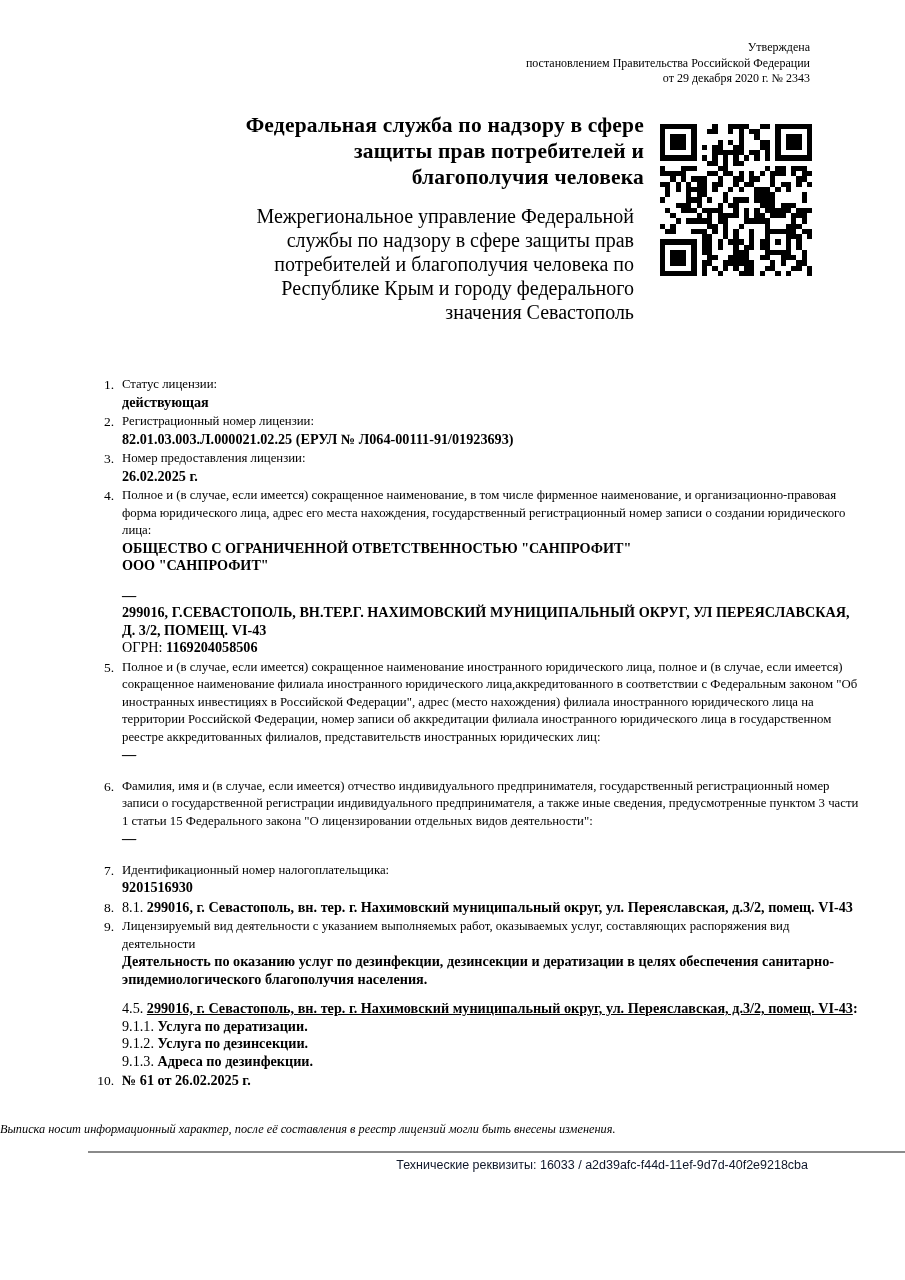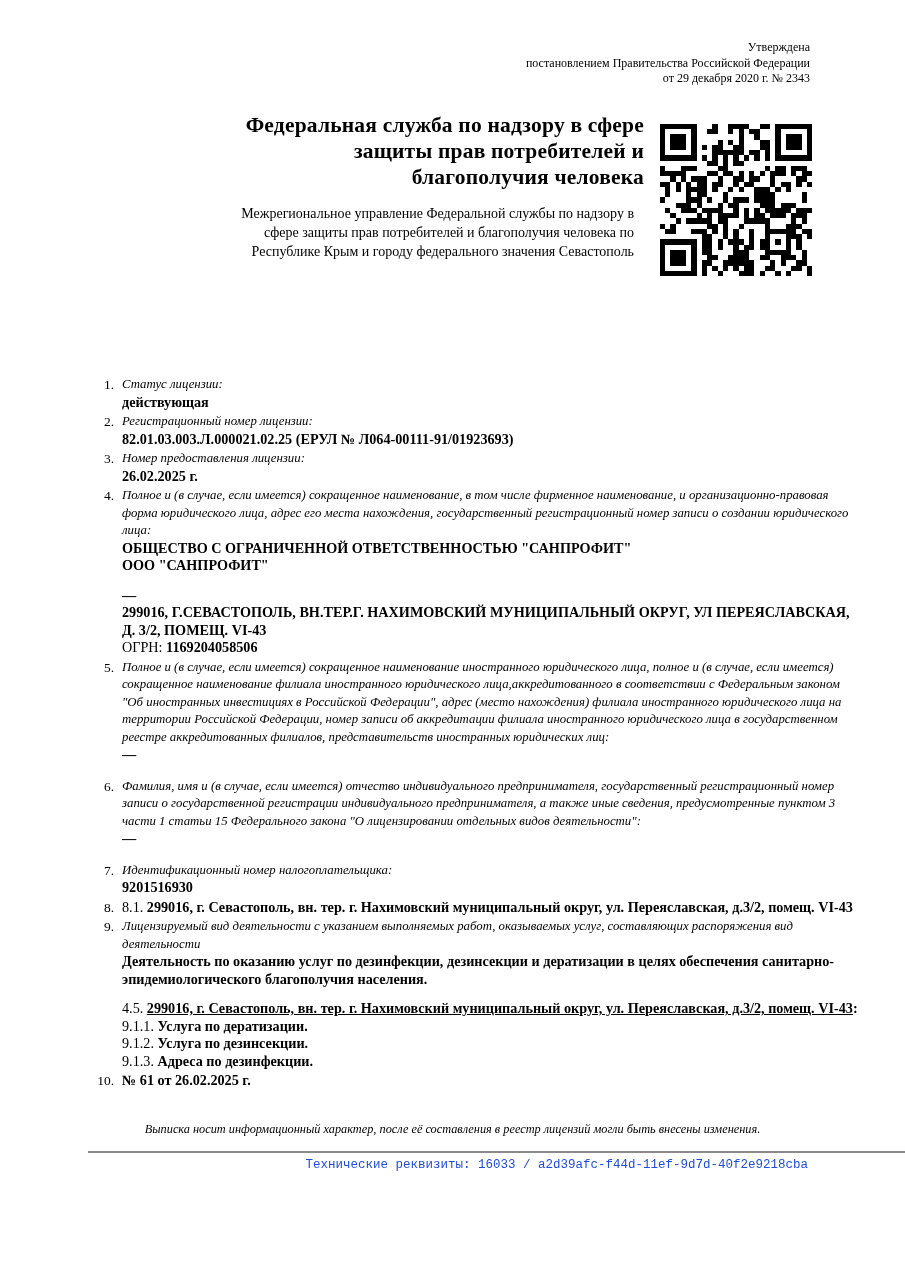--- a/index.html
+++ b/index.html
@@ -2,40 +2,40 @@
 <html><head>
 <meta charset="utf-8">
 <style>
   html,body{margin:0;padding:0;background:#e8e8e8;}
   .page{position:relative;width:905px;height:1280px;background:#ffffff;margin:0 auto;
         font-family:"Liberation Serif",serif;color:#000;overflow:hidden;}
   .approval{position:absolute;top:40px;right:95px;text-align:right;
             font-size:12px;line-height:15.5px;}
   .header-text{position:absolute;top:84px;left:224px;width:420px;text-align:right;margin-top:28px;}
   .agency{font-weight:bold;font-size:21.5px;line-height:26px;letter-spacing:.2px;}
-  .department{margin-top:14px;font-size:14px;line-height:19px;padding:0 10px;}
+  .department{margin-top:14px;font-size:20px;line-height:24px;padding:0 10px;}
   .qr{position:absolute;left:660px;top:124px;width:152px;height:152px;}
   .doc-title{position:absolute;top:310px;left:0;width:905px;text-align:center;
              font-size:16.5px;line-height:22px;}
   .items{position:absolute;top:376px;left:88px;width:772px;}
   .item{display:flex;margin-bottom:2px;}
   .item-num{flex:0 0 34px;width:34px;text-align:right;padding-right:8px;box-sizing:border-box;
             font-size:13.5px;line-height:17.5px;}
   .item-body{flex:1;min-width:0;}
-  .item-label{font-style:italic;font-size:12.8px;line-height:17.5px;}
+  .item-label{font-size:12.8px;line-height:17.5px;}
   .value-line{font-size:14.2px;line-height:17.5px;font-weight:bold;}
   .value-line .prefix{font-weight:normal;}
   .gap-before{margin-top:12px;}
   .gap-after{margin-bottom:12px;}
   .underline{text-decoration:underline;}
-  .footer-note{position:absolute;top:1122px;left:0;width:905px;text-align:center;
+  .footer-note{position:absolute;top:1122px;left:0;width:905px;
                font-style:italic;font-size:12.3px;}
   .divider{position:absolute;top:1151px;left:88px;width:817px;border-top:2px solid #8a8a8a;}
-  .tech{position:absolute;top:1158px;right:97px;font-family:Liberation Mono, monospace;
-        font-size:12.5px;color:#1d4ed8;}
+  .tech{position:absolute;top:1158px;right:97px;font-family:Liberation Sans, sans-serif;
+        font-size:12.5px;color:#0f172a;}
 </style>
 </head>
 <body>
 
 <div class="page">
 
   <div class="approval">
     <div>Утверждена</div>
     <div>постановлением Правительства Российской Федерации</div>
     <div>от 29 декабря 2020 г. № 2343</div>

